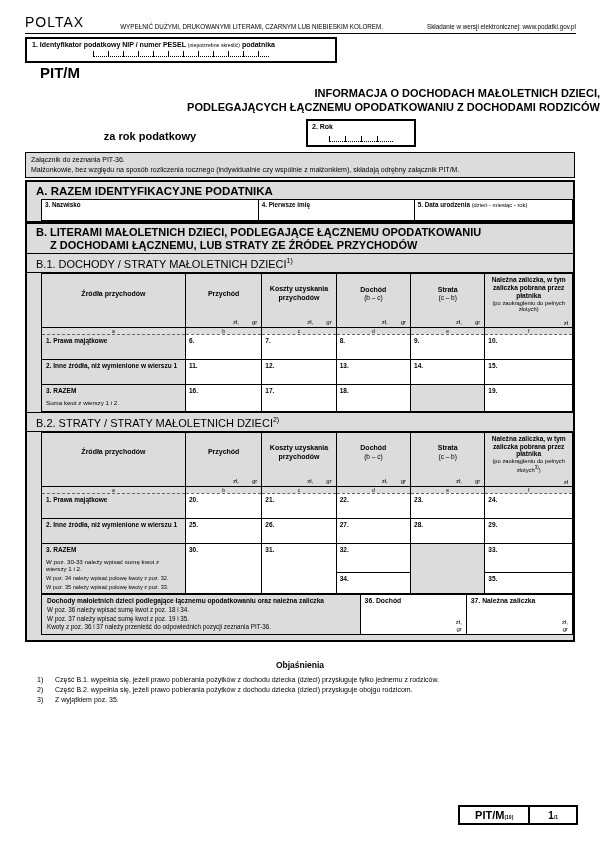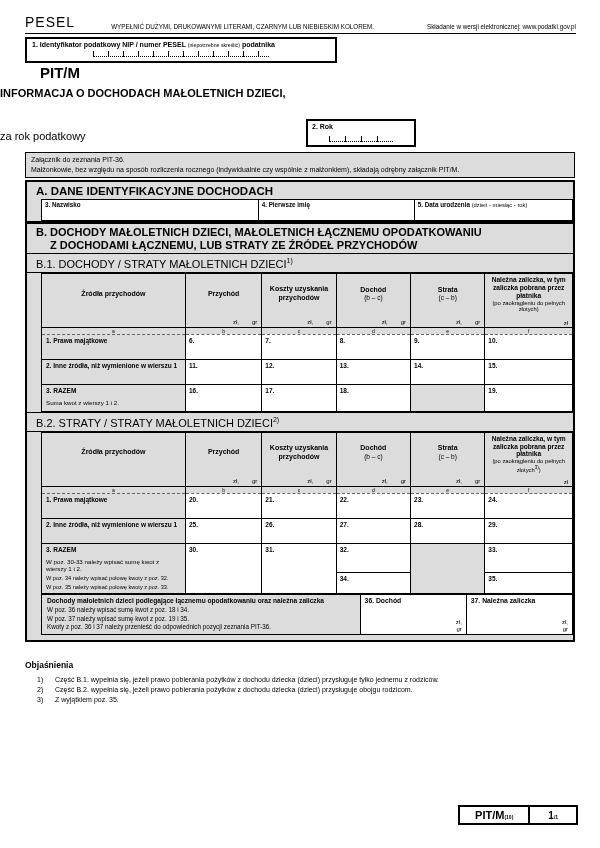--- a/index.html
+++ b/index.html
@@ -18,24 +18,24 @@
              border:2px solid #000; box-sizing:border-box; padding:2px 5px; background:#fff; }
   .nip-label { font-size:7px; font-weight:bold; }
   .nip-small { font-size:5.2px; font-weight:normal; }
   .ruler { height:5px; border-bottom:1px dotted #000;
            background:repeating-linear-gradient(to right,#000 0 1px,transparent 1px 15px); }
   .nip-ruler { width:176px; margin:3px auto 0; }
   .year-ruler { width:64px; margin:6px auto 0;
            background:repeating-linear-gradient(to right,#000 0 1px,transparent 1px 16px); }
   
   .form-code { position:absolute; left:40px; top:64px; font-size:15px; font-weight:bold; }
-  .main-title { position:absolute; left:0; right:0; top:87px; text-align:left;
+  .main-title { position:absolute; left:0; right:0; top:87px; text-align:right;
                 font-weight:bold; font-size:11px; line-height:1.25; }
-  .year-prefix { position:absolute; left:0; width:300px; top:130px; text-align:left;
-                 font-weight:normal; font-size:11px; }
+  .year-prefix { position:absolute; left:0; width:300px; top:130px; text-align:center;
+                 font-weight:bold; font-size:11px; }
   .year-box { position:absolute; left:306px; top:119px; width:110px; height:28px;
               border:2px solid #000; box-sizing:border-box; padding:2px 4px; background:#fff; }
   .year-label { font-size:7px; font-weight:bold; }
   .note-banner { position:absolute; left:25px; right:25px; top:152px; border:1px solid #000;
                  background:#dcdcdc; font-size:7px; line-height:1.4; padding:2px 5px;
                  box-sizing:border-box; }
   
   .container { position:absolute; left:25px; right:25px; top:180px; border:2px solid #000;
                background:#dcdcdc; box-sizing:border-box; }
   .bar-main { font-size:11.5px; font-weight:bold; padding:3px 6px 2px 9px; }
@@ -80,73 +80,74 @@
   .b3tab { border:1.5px solid #000; margin-bottom:5px; }
   .b3tab td { height:40px; vertical-align:top; }
   .b3desc { padding:2px 5px; font-size:6.3px; line-height:1.35; }
   .b3desc .bold { font-weight:bold; font-size:6.6px; }
   .b3cell { background:#fff; position:relative; }
   .b3cell .lab { font-size:6.8px; font-weight:bold; padding:1px 3px; }
   .b3units { position:absolute; bottom:1px; right:4px; text-align:right; font-size:6px;
              line-height:1.15; }
   
   .expl { position:absolute; left:25px; right:25px; top:660px; }
-  .expl-title { text-align:left; font-weight:bold; font-size:8.5px; margin-bottom:5px; }
+  .expl-title { text-align:center; font-weight:bold; font-size:8.5px; margin-bottom:5px; }
   .expl-item { display:flex; font-size:7px; line-height:1.45; }
   .expl-num { width:30px; padding-left:12px; box-sizing:border-box; }
   .expl-text { flex:1; }
   
   .footer-box { position:absolute; left:458px; top:805px; width:120px; height:20px;
                 border:2px solid #000; box-sizing:border-box; display:flex; background:#fff; }
   .fb-code { flex:1.5; border-right:2px solid #000; display:flex; align-items:center;
              justify-content:center; font-weight:bold; font-size:11px; }
   .fb-code .ver { font-size:5px; font-weight:bold; align-self:flex-end; margin-bottom:3px; }
   .fb-page { flex:1; display:flex; align-items:center; justify-content:center;
              font-weight:bold; font-size:10px; }
   .fb-page .tot { font-size:5px; align-self:flex-end; margin-bottom:3px; }
 </style>
 </head>
 <body>
 
 <div class="page">
 
   <div class="hdr">
-    <span class="brand">PESEL</span>
+    <span class="brand">POLTAX</span>
     <span class="hdr-mid">WYPEŁNIĆ DUŻYMI, DRUKOWANYMI LITERAMI, CZARNYM LUB NIEBIESKIM KOLOREM.</span>
     <span class="hdr-right">Składanie w wersji elektronicznej: www.podatki.gov.pl</span>
   </div>
 
   <div class="nip-box">
     <div class="nip-label">
       <span>1. Identyfikator podatkowy NIP / numer PESEL</span>
       <span class="nip-small">(niepotrzebne skreślić)</span>
       <span>podatnika</span>
     </div>
     <div class="ruler nip-ruler"></div>
   </div>
 
   <div class="form-code">PIT/M</div>
   <div class="main-title">
     <div>INFORMACJA O DOCHODACH MAŁOLETNICH DZIECI,</div>
+    <div>PODLEGAJĄCYCH ŁĄCZNEMU OPODATKOWANIU Z DOCHODAMI RODZICÓW</div>
   </div>
 
   <div class="year-prefix">za rok podatkowy</div>
   <div class="year-box">
     <div class="year-label">2. Rok</div>
     <div class="ruler year-ruler"></div>
   </div>
 
   <div class="note-banner">
     <div>Załącznik do zeznania PIT-36.</div>
     <div>Małżonkowie, bez względu na sposób rozliczenia rocznego (indywidualnie czy wspólnie z małżonkiem), składają odrębny załącznik PIT/M.</div>
   </div>
 
   <div class="container">
 
-    <div class="bar-main">A. DANE IDENTYFIKACYJNE DOCHODACH</div>
+    <div class="bar-main">A. RAZEM IDENTYFIKACYJNE PODATNIKA</div>
     <table class="atab">
       <colgroup>
           <col style="width:40.8%">
           <col style="width:29.4%">
           <col style="width:29.8%">
         </colgroup>
       <tbody>
           <tr>
         <td><span>3. Nazwisko</span></td>
         <td><span>4. Pierwsze imię</span></td>
@@ -154,21 +155,21 @@
           <span>5. Data urodzenia</span>
           <span class="hint">(dzień - miesiąc - rok)</span>
         </td>
       </tr>
     </tbody>
       </table>
 
     <div class="thick"></div>
 
     <div class="bar-b">
-      <div>B. DOCHODY MAŁOLETNICH DZIECI, MAŁOLETNICH ŁĄCZNEMU OPODATKOWANIU</div>
+      <div>B. LITERAMI MAŁOLETNICH DZIECI, PODLEGAJĄCE ŁĄCZNEMU OPODATKOWANIU</div>
       <div class="line2">Z DOCHODAMI ŁĄCZNEMU, LUB STRATY ZE ŹRÓDEŁ PRZYCHODÓW</div>
     </div>
 
     <div class="sub-bar">
       <span>B.1. DOCHODY / STRATY MAŁOLETNICH DZIECI</span><sup>1)</sup>
     </div>
     <table class="btab">
       <colgroup>
           <col style="width:27.1%">
           <col style="width:14.4%">

